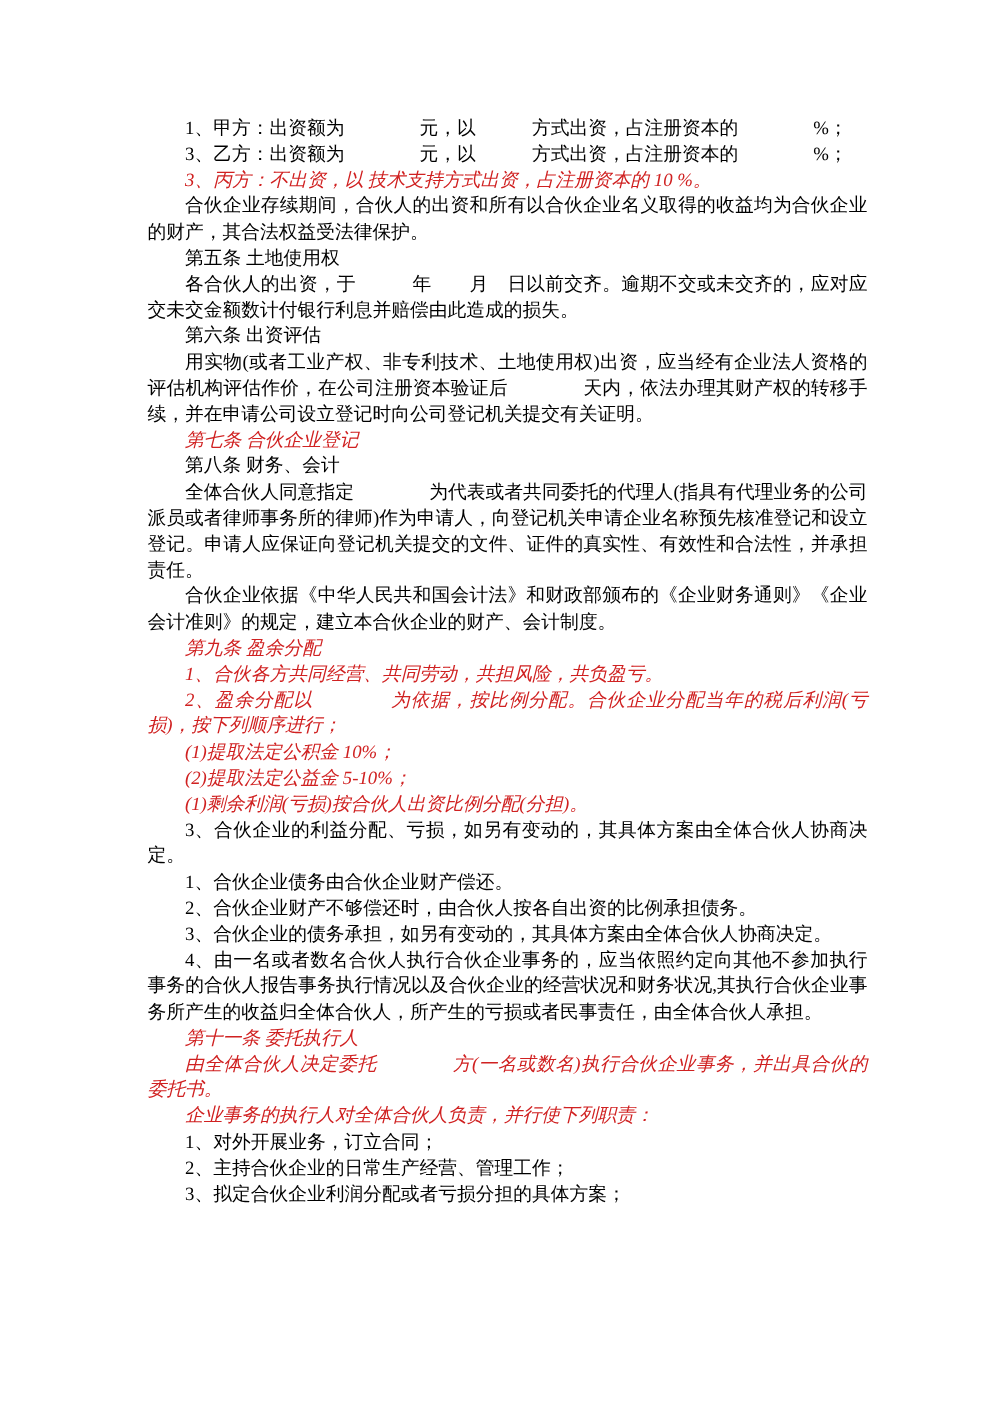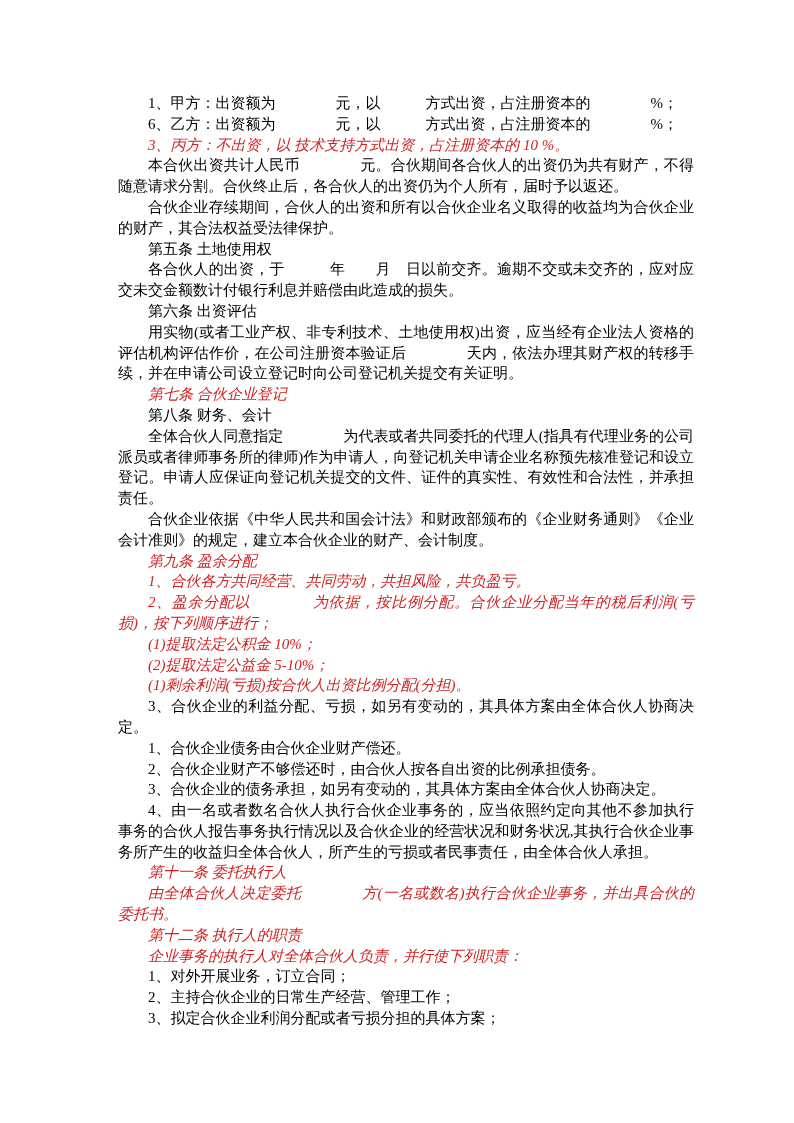--- a/index.html
+++ b/index.html
@@ -40,23 +40,22 @@
   .doc p.black {
     color: #000000;
   }
 </style>
 </head>
 <body>
 
 <div class="page">
   <div class="doc" id="doc-body">
       <p class="black">1、甲方：出资额为　　　　元，以　　　方式出资，占注册资本的　　　　%；</p>
-      <p class="black">6、乙方：出资额为　　　　元，以　　　方式出资，占注册资本的　　　　%；</p>
+      <p class="black">3、乙方：出资额为　　　　元，以　　　方式出资，占注册资本的　　　　%；</p>
       <p class="red">3、丙方：不出资，以 技术支持方式出资，占注册资本的 10 %。</p>
-      <p class="black">本合伙出资共计人民币　　　　元。合伙期间各合伙人的出资仍为共有财产，不得随意请求分割。合伙终止后，各合伙人的出资仍为个人所有，届时予以返还。</p>
       <p class="black">合伙企业存续期间，合伙人的出资和所有以合伙企业名义取得的收益均为合伙企业的财产，其合法权益受法律保护。</p>
       <p class="black">第五条 土地使用权</p>
       <p class="black">各合伙人的出资，于　　　年　　月　日以前交齐。逾期不交或未交齐的，应对应交未交金额数计付银行利息并赔偿由此造成的损失。</p>
       <p class="black">第六条 出资评估</p>
       <p class="black">用实物(或者工业产权、非专利技术、土地使用权)出资，应当经有企业法人资格的评估机构评估作价，在公司注册资本验证后　　　　天内，依法办理其财产权的转移手续，并在申请公司设立登记时向公司登记机关提交有关证明。</p>
       <p class="red">第七条 合伙企业登记</p>
       <p class="black">第八条 财务、会计</p>
       <p class="black">全体合伙人同意指定　　　　为代表或者共同委托的代理人(指具有代理业务的公司派员或者律师事务所的律师)作为申请人，向登记机关申请企业名称预先核准登记和设立登记。申请人应保证向登记机关提交的文件、证件的真实性、有效性和合法性，并承担责任。</p>
       <p class="black">合伙企业依据《中华人民共和国会计法》和财政部颁布的《企业财务通则》《企业会计准则》的规定，建立本合伙企业的财产、会计制度。</p>
       <p class="red">第九条 盈余分配</p>
@@ -65,19 +64,18 @@
       <p class="red">(1)提取法定公积金 10%；</p>
       <p class="red">(2)提取法定公益金 5-10%；</p>
       <p class="red">(1)剩余利润(亏损)按合伙人出资比例分配(分担)。</p>
       <p class="black">3、合伙企业的利益分配、亏损，如另有变动的，其具体方案由全体合伙人协商决定。</p>
       <p class="black">1、合伙企业债务由合伙企业财产偿还。</p>
       <p class="black">2、合伙企业财产不够偿还时，由合伙人按各自出资的比例承担债务。</p>
       <p class="black">3、合伙企业的债务承担，如另有变动的，其具体方案由全体合伙人协商决定。</p>
       <p class="black">4、由一名或者数名合伙人执行合伙企业事务的，应当依照约定向其他不参加执行事务的合伙人报告事务执行情况以及合伙企业的经营状况和财务状况,其执行合伙企业事务所产生的收益归全体合伙人，所产生的亏损或者民事责任，由全体合伙人承担。</p>
       <p class="red">第十一条 委托执行人</p>
       <p class="red">由全体合伙人决定委托　　　　方(一名或数名)执行合伙企业事务，并出具合伙的委托书。</p>
-      <p class="red">第十二条 执行人的职责</p>
       <p class="red">企业事务的执行人对全体合伙人负责，并行使下列职责：</p>
       <p class="black">1、对外开展业务，订立合同；</p>
       <p class="black">2、主持合伙企业的日常生产经营、管理工作；</p>
       <p class="black">3、拟定合伙企业利润分配或者亏损分担的具体方案；</p>
     </div>
 </div>
 
 </body></html>

